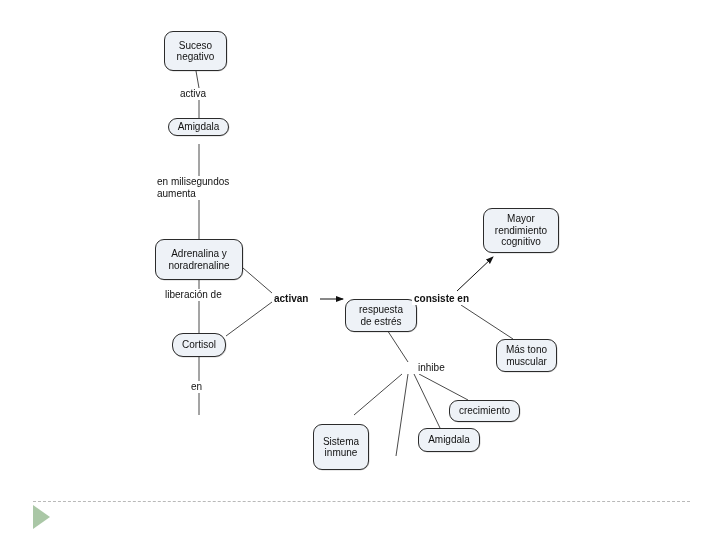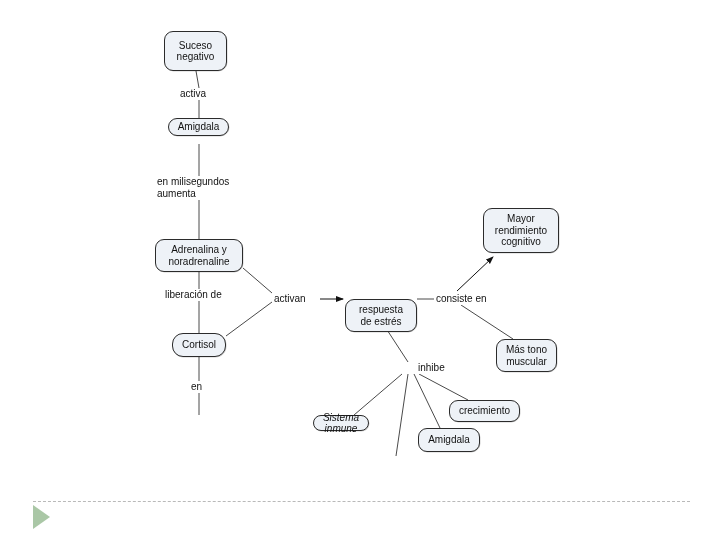--- a/index.html
+++ b/index.html
@@ -123,40 +123,40 @@
       <line x1="402" y1="374" x2="354" y2="415"></line>
       <line x1="408" y1="374" x2="396" y2="456"></line>
       <line x1="414" y1="374" x2="440" y2="428"></line>
       <line x1="419" y1="374" x2="468" y2="400"></line>
     </g>
   </svg>
 
   <div class="node" style="left:164px; top:31px;  width:63px;  height:40px;">Suceso
 negativo</div>
   <div class="node" style="left:168px; top:118px; width:61px;  height:18px;">Amigdala</div>
-  <div class="node" style="left:155px; top:239px; width:88px;  height:33px;">Adrenalina y
+  <div class="node" style="left:155px; top:239px; width:88px;  height:41px;">Adrenalina y
 noradrenaline</div>
   <div class="node" style="left:172px; top:333px; width:54px;  height:24px;border-radius:11px;">Cortisol</div>
   <div class="node" style="left:345px; top:299px; width:72px;  height:33px;">respuesta
 de estrés</div>
   <div class="node" style="left:496px; top:339px; width:61px;  height:33px;">Más tono
 muscular</div>
   <div class="node" style="left:483px; top:208px; width:76px;  height:45px;">Mayor
 rendimiento
 cognitivo</div>
-  <div class="node" style="left:313px; top:415px; width:56px;  height:16px;font-style:italic;">Sistema
+  <div class="node" style="left:313px; top:424px; width:56px;  height:46px;">Sistema
 inmune</div>
   <div class="node" style="left:418px; top:428px; width:62px;  height:24px;">Amigdala</div>
   <div class="node" style="left:449px; top:400px; width:71px;  height:22px;text-align:right;">crecimiento</div>
 
   <div class="link-label" style="left:178px; top:88px;  width:42px;">activa</div>
   <div class="link-label" style="left:155px; top:176px; width:100px;">en milisegundos
 aumenta</div>
   <div class="link-label" style="left:163px; top:289px; width:72px;">liberación de</div>
   <div class="link-label" style="left:189px; top:381px; width:20px;">en</div>
-  <div class="link-label" style="left:272px; top:293px; width:44px;">activan</div>
-  <div class="link-label" style="left:434px; top:293px; width:62px;">consiste en</div>
+  <div class="link-label" style="left:272px; top:293px; width:44px;font-weight:bold;">activan</div>
+  <div class="link-label" style="left:412px; top:293px; width:62px;font-weight:bold;">consiste en</div>
   <div class="link-label" style="left:396px; top:362px; width:36px;margin-left:20px;">inhibe</div>
 
   <div id="footer-rule"></div>
   <div id="footer-play-icon"></div>
 
 </div>
 
 </body></html>

